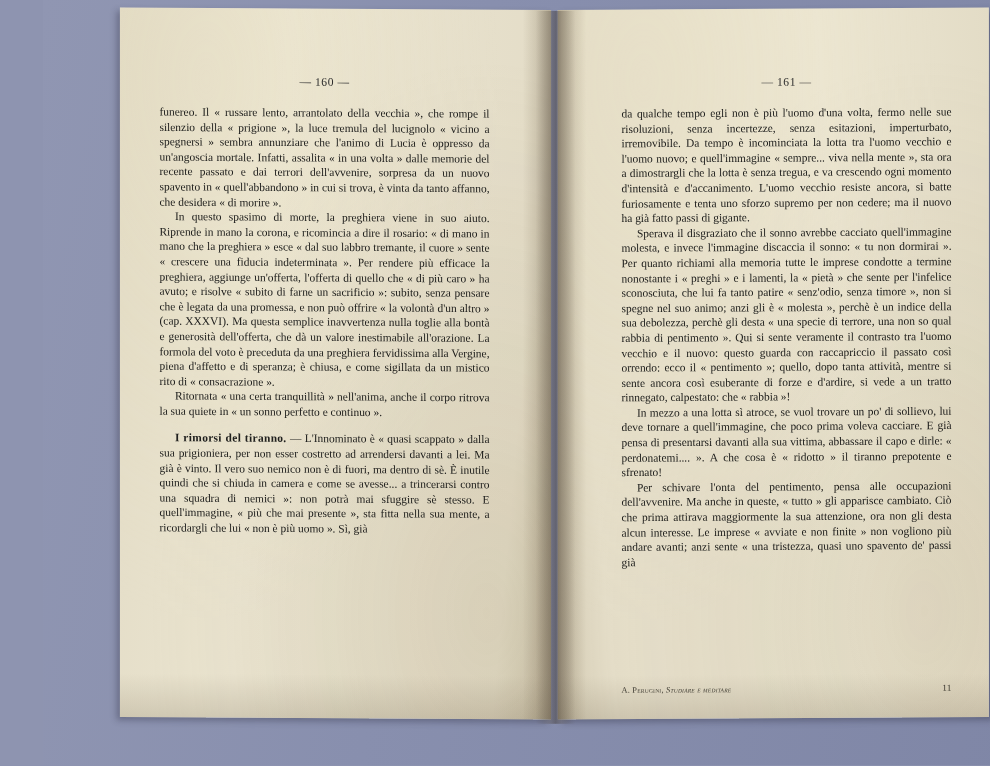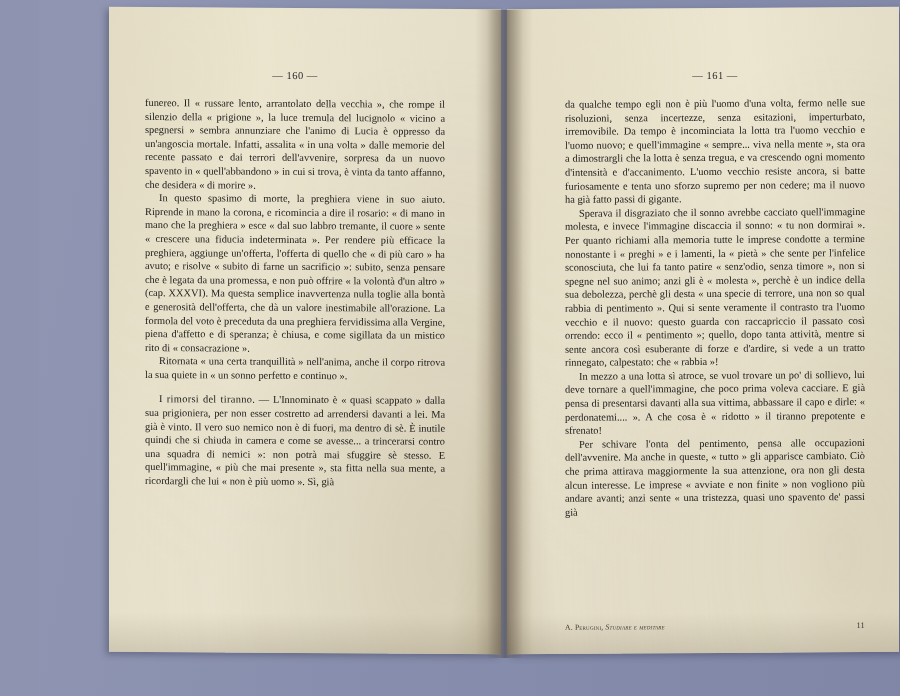--- a/index.html
+++ b/index.html
@@ -89,21 +89,21 @@
     text-align: justify;
     color: #20201e;
     text-indent: 0;
     hyphens: manual;
   }
   p.para.indent {
     text-indent: 14px;
   }
   .sect-head {
     display: inline;
-    font-weight: normal;
+    font-weight: bold;
     letter-spacing: 0.3px;
   }
   .spacer-md { height: 11px; }
   .colophon {
     position: absolute;
     left: 58px;
     bottom: 22px;
     width: 300px;
     font-size: 7.6px;
     color: #3a372f;

